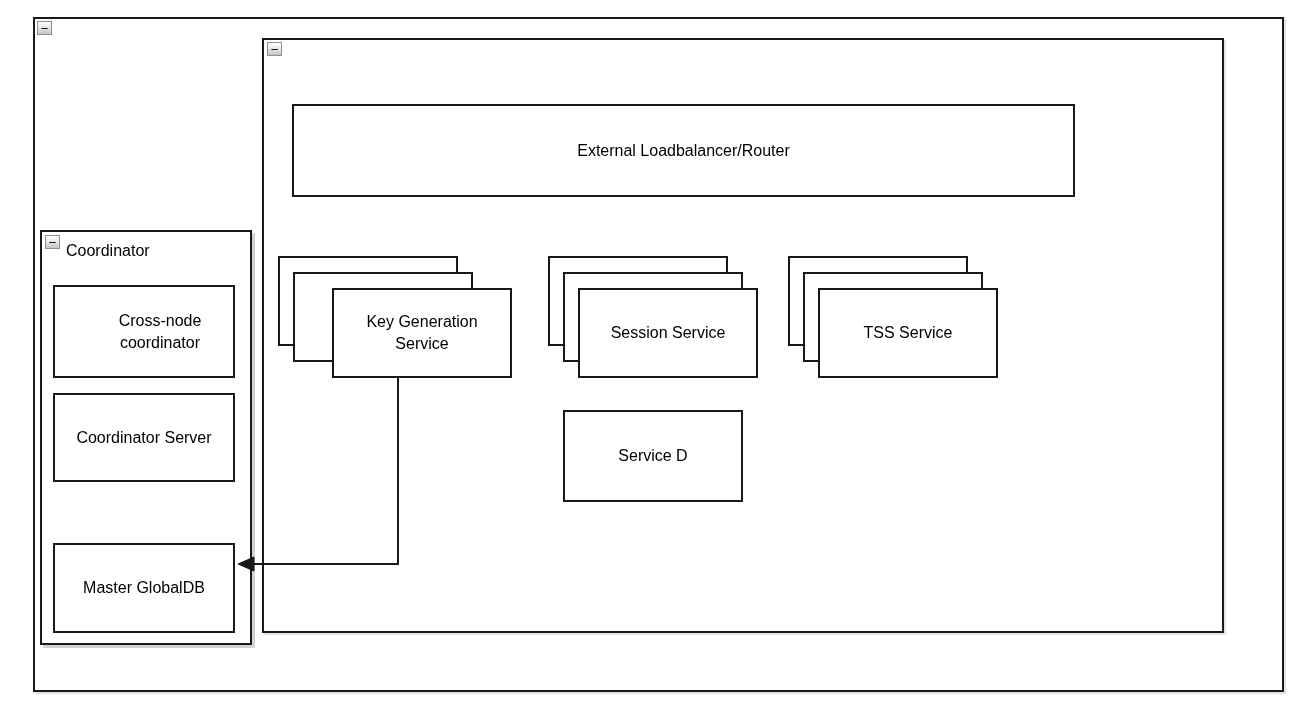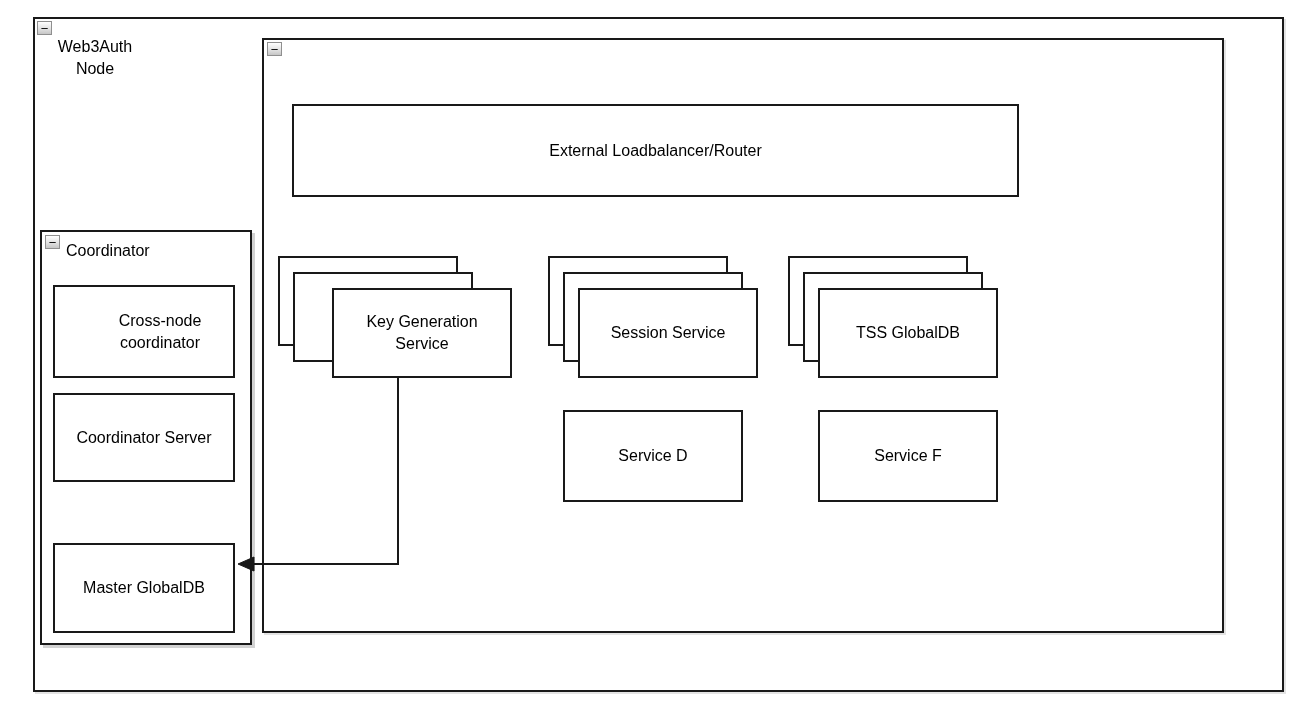--- a/index.html
+++ b/index.html
@@ -63,27 +63,25 @@
   }
   #edge-layer path, #edge-layer polygon { pointer-events:auto; }
 </style>
 </head>
 <body>
 
 <div id="canvas">
 
   <div class="box soft-shadow" style="left:33px; top:17px; width:1251px; height:675px;"></div>
   <div class="collapse" style="left:37px; top:21px;">−</div>
-  <div class="container-label center-text" style="left:30px; top:36px; width:130px;">Web3Auth
-Node</div>
 
   <div class="box soft-shadow" style="left:262px; top:38px; width:962px; height:595px;"></div>
   <div class="collapse" style="left:267px; top:42px;">−</div>
 
-  <div class="box node-label-center" style="left:292px; top:104px; width:727px; height:93px;text-align:right;">External Loadbalancer/Router</div>
+  <div class="box node-label-center" style="left:292px; top:104px; width:783px; height:93px;text-align:right;">External Loadbalancer/Router</div>
 
   <div class="box group-shadow" style="left:40px; top:230px; width:212px; height:415px;"></div>
   <div class="collapse" style="left:45px; top:235px;">−</div>
   <div class="container-label" style="left:66px; top:240px;">Coordinator</div>
 
   <div class="box node-label-center" style="left:53px; top:285px; width:182px; height:93px;padding-left:32px;">Cross-node
 coordinator</div>
 
   <div class="box node-label-center" style="left:53px; top:543px; width:182px; height:90px;">Master GlobalDB</div>
 
@@ -98,25 +96,24 @@
 
   <div>
     <div class="stack-layer" style="left:548px; top:256px;"></div>
     <div class="stack-layer" style="left:563px; top:272px;"></div>
     <div class="stack-layer node-label-center" style="left:578px; top:288px;">Session Service</div>
   </div>
 
   <div>
     <div class="stack-layer" style="left:788px; top:256px;"></div>
     <div class="stack-layer" style="left:803px; top:272px;"></div>
-    <div class="stack-layer node-label-center" style="left:818px; top:288px;">TSS GlobalDB</div>
+    <div class="stack-layer node-label-center" style="left:818px; top:288px;">TSS Service</div>
   </div>
 
   <div class="box node-label-center" style="left:563px; top:410px; width:180px; height:92px;">Service D</div>
 
-  <div class="box node-label-center" style="left:818px; top:410px; width:180px; height:92px;">Service F</div>
 
   <svg id="edge-layer" viewBox="0 0 1302 708" xmlns="http://www.w3.org/2000/svg">
     <path d="M 398 378 L 398 564 L 253 564" fill="none" stroke="#191919" stroke-width="2"></path>
     <polygon points="238,564 254,557 254,571" fill="#191919" stroke="#191919"></polygon>
   </svg>
 
 </div>
 
 </body></html>

